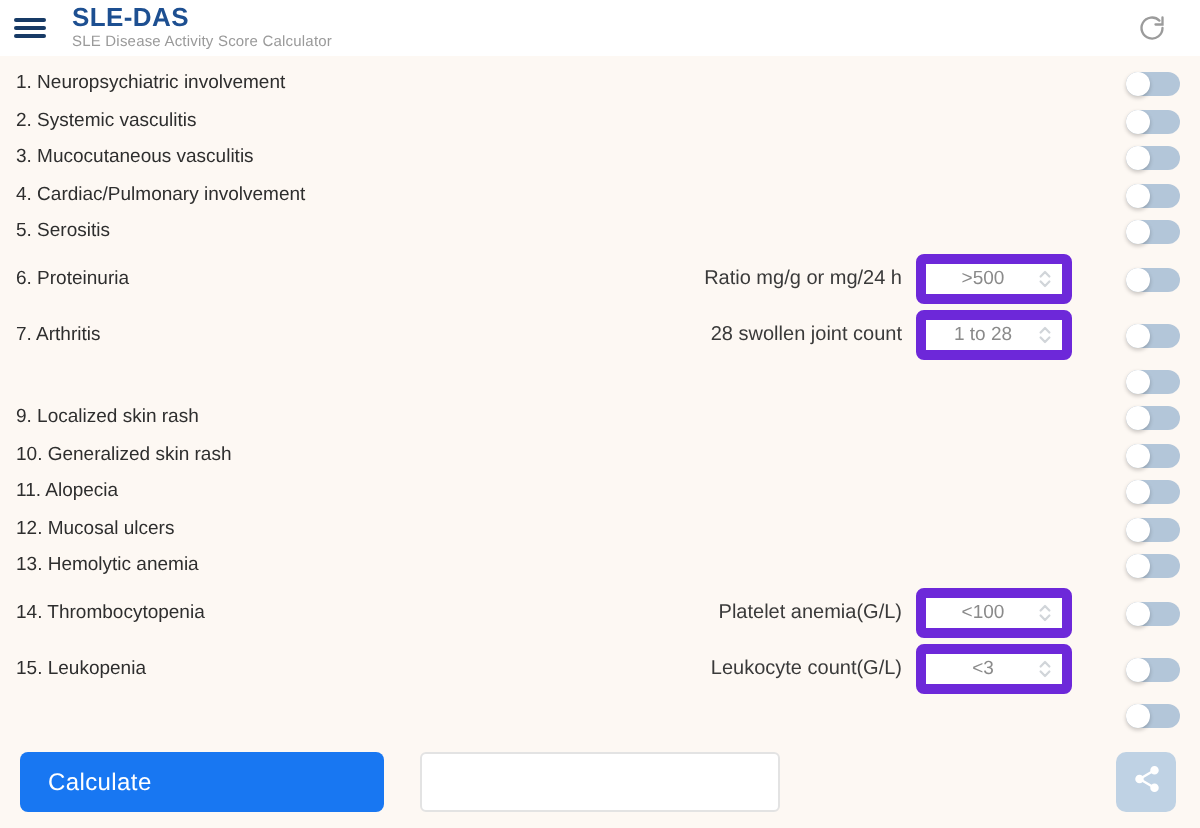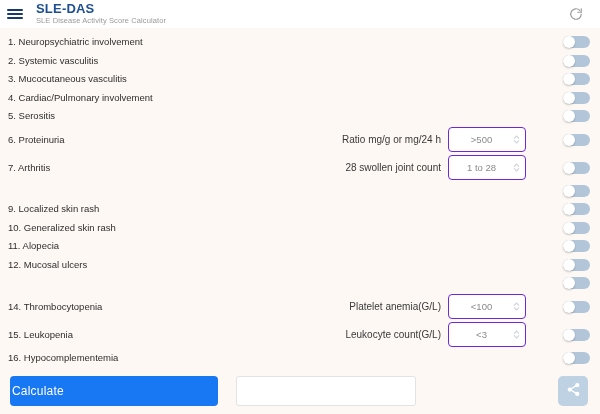--- a/index.html
+++ b/index.html
@@ -97,21 +97,21 @@
     position: relative;
     padding-top: 5px;
     overflow: hidden;
   }
 
   .row {
     position: relative;
     display: flex;
     align-items: center;
     min-height: 18.5px;
-    padding: 0 20px 0 8px;
+    padding: 0 10px 0 8px;
   }
   .row.tall { min-height: 28px; gap: 40px; }
 
   .row-label {
     font-size: 9.5px;
     color: #2e2e2e;
     line-height: 12px;
     white-space: nowrap;
     flex: 0 0 auto;
     width: 285px;
@@ -131,21 +131,21 @@
     font-size: 10px;
     color: #3a3a3a;
     margin-right: 7px;
     white-space: nowrap;
     text-align: right;
   }
 
   .num-input {
     width: 78px;
     height: 25px;
-    border: 1px solid #6d28d9;
+    border: 5px solid #6d28d9;
     border-radius: 4px;
     background: #ffffff;
     display: flex;
     align-items: center;
     position: relative;
     padding: 0 4px 0 2px;
   }
   .num-input input {
     flex: 1 1 auto;
     width: 100%;
@@ -201,30 +201,30 @@
     flex: 0 0 46px;
     height: 46px;
     display: flex;
     align-items: center;
     padding: 0 8px 0 10px;
     background: #fdf8f3;
     position: relative;
   }
 
   .calc-btn {
-    width: 208px;
+    width: 182px;
     height: 30px;
     background: #1877f2;
     border: none;
     border-radius: 4px;
     color: #ffffff;
     font-family: "Liberation Sans", sans-serif;
     font-size: 12px;
     text-align: left;
-    padding-left: 2px;
+    padding-left: 14px;
     cursor: pointer;
     letter-spacing: .2px;
   }
 
   .result-field {
     width: 180px;
     height: 30px;
     margin-left: 18px;
     border: 1px solid #e3e3e3;
     border-radius: 3px;
@@ -379,20 +379,21 @@
         </div>
       </div>
       <div class="row">
         <div class="row-label">12. Mucosal ulcers</div>
         <div class="field-area empty"></div>
         <div class="toggle">
           <div class="knob"></div>
         </div>
       </div>
       <div class="row">
+        <div class="row-label">13. Hemolytic anemia</div>
         <div class="field-area empty"></div>
         <div class="toggle">
           <div class="knob"></div>
         </div>
       </div>
       <div class="row tall">
         <div class="row-label">14. Thrombocytopenia</div>
         <div class="field-area">
           <div class="field-label">Platelet anemia(G/L)</div>
           <div class="num-input">
@@ -421,21 +422,20 @@
                 <polyline points="1.5,7.4 4,10 6.5,7.4"></polyline>
               </svg>
             </div>
           </div>
         </div>
         <div class="toggle">
           <div class="knob"></div>
         </div>
       </div>
       <div class="row">
-        <div class="row-label">16. Hypocomplementemia</div>
         <div class="field-area empty"></div>
         <div class="toggle">
           <div class="knob"></div>
         </div>
       </div>
       <div class="row">
         <div class="field-area empty"></div>
       </div>
     </div>
 

